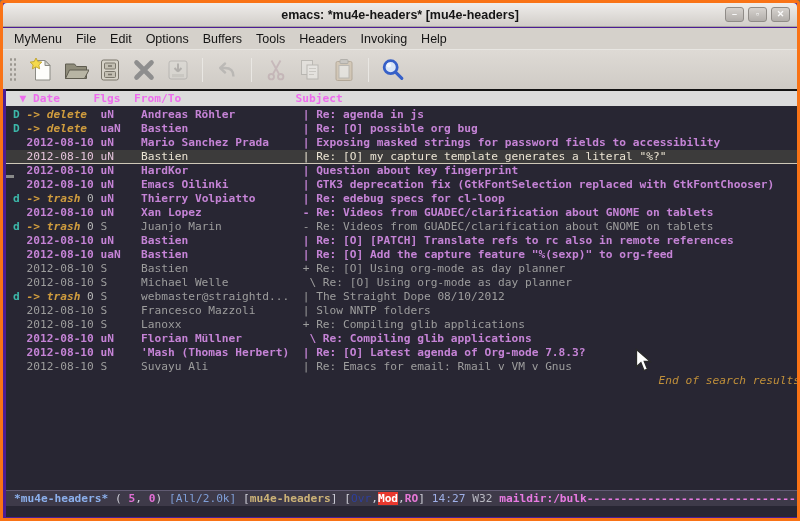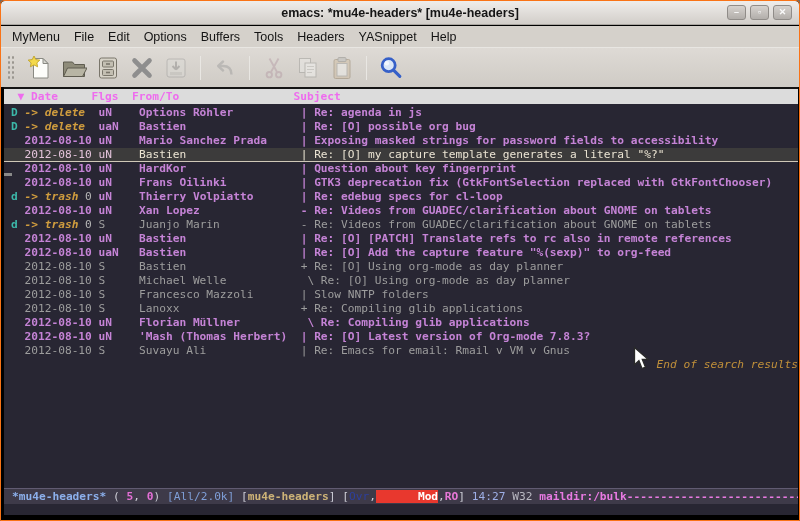--- a/index.html
+++ b/index.html
@@ -1,19 +1,19 @@
 <!DOCTYPE html>
 <html><head>
 <meta charset="utf-8">
 <style>
   * { margin:0; padding:0; box-sizing:border-box; }
   html,body { width:800px; height:521px; overflow:hidden; }
   body { font-family:"Liberation Sans", sans-serif; background:#6b6b6b; }
-  #frame { position:relative; width:800px; height:521px; background:#000000;
-           border:1px solid #f97316; border-radius:4px 4px 0 0; overflow:hidden; }
+  #frame { position:relative; width:800px; height:521px; background:#4c1d95;
+           border:3px solid #f97316; border-radius:4px 4px 0 0; overflow:hidden; }
 
   
   #titlebar { position:absolute; left:0; top:0; width:100%; height:24px;
     background:linear-gradient(#efedeb,#d2cec9); border-bottom:1px solid #a9a5a0;
     display:flex; align-items:center; justify-content:center; border-radius:4px 4px 0 0; }
   #title { font-size:12.5px; font-weight:bold; color:#151515; }
   #controls { position:absolute; right:7px; top:4px; display:flex; gap:4px; }
   .winbtn { width:19px; height:15px; border:1px solid #908c88; border-radius:3px;
     background:linear-gradient(#d6d2ce,#b2aeaa); color:#fafafa; font-size:9px; font-weight:bold;
     display:flex; align-items:center; justify-content:center; line-height:1; }
@@ -57,21 +57,21 @@
   
   #mode-line { position:absolute; left:3px; top:487px; width:794px; height:16px;
     background:#3e3a49; border-top:1px solid #615b72; white-space:pre; overflow:hidden;
     font-family:"DejaVu Sans Mono", monospace; font-size:11.2px; line-height:15px; padding-left:8px; }
   .ml-buf   { color:#8cb0ec; font-weight:bold; }
   .ml-plain { color:#cfcfd8; }
   .ml-num   { color:#e36fd6; font-weight:bold; }
   .ml-blue  { color:#7f9fd8; }
   .ml-khaki { color:#cdb377; font-weight:bold; }
   .ml-ovr   { color:#2d3f9e; font-weight:normal; }
-  .ml-mod   { color:#ffffff; background:#e8382e; font-weight:bold;padding-left:42px; }
+  .ml-mod   { color:#ffffff; background:#e8382e; font-weight:bold; }
   .ml-ro    { color:#e878d8; font-weight:bold;margin-top:19px; }
   .ml-time  { color:#9fb0e8; }
   .ml-dim   { color:#b9b9c2; }
   .ml-pink  { color:#e87ae2; font-weight:bold; }
 
   #echo-area { position:absolute; left:3px; top:503px; width:794px; height:11px; background:#282633; }
 
   #mouse-cursor { position:absolute; left:632px; top:345px; }
 </style>
 </head>
@@ -89,21 +89,21 @@
   </div>
 
   <div id="menubar">
       <span class="menu-item">MyMenu</span>
       <span class="menu-item">File</span>
       <span class="menu-item">Edit</span>
       <span class="menu-item">Options</span>
       <span class="menu-item">Buffers</span>
       <span class="menu-item">Tools</span>
       <span class="menu-item">Headers</span>
-      <span class="menu-item">YASnippet</span>
+      <span class="menu-item">Invoking</span>
       <span class="menu-item">Help</span>
     </div>
 
   <div id="toolbar">
     <div class="grip"></div>
 
     <div class="tbtn">
       <svg width="26" height="26" viewBox="0 0 26 26">
         <path d="M6.5 3.5h9.5l5 5v14.5H6.5z" fill="#fdfdfa" stroke="#8a8a83"></path>
         <path d="M16 3.5l5 5h-5z" fill="#d9d9d2" stroke="#8a8a83"></path>
@@ -186,37 +186,38 @@
         <circle cx="11.5" cy="11" r="7" fill="#d9e6f8" stroke="#3660c8" stroke-width="3"></circle>
         <circle cx="9.5" cy="8.8" r="2.4" fill="#f2f7fe" stroke="none"></circle>
         <path d="M17 16.5l6.5 6.5" stroke="#3660c8" stroke-width="3.4" stroke-linecap="round"></path>
       </svg>
     </div>
   </div>
 
   <div id="content">
     <div id="header-line">  ▼ Date     Flgs  From/To                 Subject</div>
     <div id="rows">
-        <div class="hrow"><span class="c-mark">D </span><span class="c-target">-&gt; delete  </span><span class="c-unread">uN    </span><span class="c-unread">Options Röhler          </span><span class="c-unread">| Re: agenda in js</span></div>
+        <div class="hrow"><span class="c-mark">D </span><span class="c-target">-&gt; delete  </span><span class="c-unread">uN    </span><span class="c-unread">Andreas Röhler          </span><span class="c-unread">| Re: agenda in js</span></div>
         <div class="hrow"><span class="c-mark">D </span><span class="c-target">-&gt; delete  </span><span class="c-unread">uaN   </span><span class="c-unread">Bastien                 </span><span class="c-unread">| Re: [O] possible org bug</span></div>
         <div class="hrow"><span class="c-unread">  </span><span class="c-unread">2012-08-10 </span><span class="c-unread">uN    </span><span class="c-unread">Mario Sanchez Prada     </span><span class="c-unread">| Exposing masked strings for password fields to accessibility</span></div>
         <div class="hrow current"><span class="c-cur">  </span><span class="c-curdate">2012-08-10 </span><span class="c-curdate">uN    </span><span class="c-cur">Bastien                 </span><span class="c-cur">| Re: [O] my capture template generates a literal "%?"</span></div>
         <div class="hrow"><span class="c-unread">  </span><span class="c-unread">2012-08-10 </span><span class="c-unread">uN    </span><span class="c-unread">HardKor                 </span><span class="c-unread">| Question about key fingerprint</span></div>
-        <div class="hrow"><span class="c-unread">  </span><span class="c-unread">2012-08-10 </span><span class="c-unread">uN    </span><span class="c-unread">Frans Oilinki           </span><span class="c-unread">| GTK3 deprecation fix (GtkFontSelection replaced with GtkFontChooser)</span></div>
+        <div class="hrow"><span class="c-unread">  </span><span class="c-unread">2012-08-10 </span><span class="c-unread">uN    </span><span class="c-unread">Emacs Oilinki           </span><span class="c-unread">| GTK3 deprecation fix (GtkFontSelection replaced with GtkFontChooser)</span></div>
         <div class="hrow"><span class="c-mark">d </span><span class="c-target">-&gt; trash</span><span class="c-dim"> 0 </span><span class="c-unread">uN    </span><span class="c-unread">Thierry Volpiatto       </span><span class="c-unread">| Re: edebug specs for cl-loop</span></div>
         <div class="hrow"><span class="c-unread">  </span><span class="c-unread">2012-08-10 </span><span class="c-unread">uN    </span><span class="c-unread">Xan Lopez               </span><span class="c-unread">- Re: Videos from GUADEC/clarification about GNOME on tablets</span></div>
         <div class="hrow"><span class="c-mark">d </span><span class="c-target">-&gt; trash</span><span class="c-dim"> 0 </span><span class="c-read">S     </span><span class="c-read">Juanjo Marin            </span><span class="c-read">- Re: Videos from GUADEC/clarification about GNOME on tablets</span></div>
         <div class="hrow"><span class="c-unread">  </span><span class="c-unread">2012-08-10 </span><span class="c-unread">uN    </span><span class="c-unread">Bastien                 </span><span class="c-unread">| Re: [O] [PATCH] Translate refs to rc also in remote references</span></div>
         <div class="hrow"><span class="c-unread">  </span><span class="c-unread">2012-08-10 </span><span class="c-unread">uaN   </span><span class="c-unread">Bastien                 </span><span class="c-unread">| Re: [O] Add the capture feature "%(sexp)" to org-feed</span></div>
         <div class="hrow"><span class="c-read">  </span><span class="c-read">2012-08-10 </span><span class="c-read">S     </span><span class="c-read">Bastien                 </span><span class="c-read">+ Re: [O] Using org-mode as day planner</span></div>
         <div class="hrow"><span class="c-read">  </span><span class="c-read">2012-08-10 </span><span class="c-read">S     </span><span class="c-read">Michael Welle           </span><span class="c-read"> \ Re: [O] Using org-mode as day planner</span></div>
+        <div class="hrow"><span class="c-mark">d </span><span class="c-target">-&gt; trash</span><span class="c-dim"> 0 </span><span class="c-read">S     </span><span class="c-read">webmaster@straightd...  </span><span class="c-read">| The Straight Dope 08/10/2012</span></div>
         <div class="hrow"><span class="c-read">  </span><span class="c-read">2012-08-10 </span><span class="c-read">S     </span><span class="c-read">Francesco Mazzoli       </span><span class="c-read">| Slow NNTP folders</span></div>
         <div class="hrow"><span class="c-read">  </span><span class="c-read">2012-08-10 </span><span class="c-read">S     </span><span class="c-read">Lanoxx                  </span><span class="c-read">+ Re: Compiling glib applications</span></div>
         <div class="hrow"><span class="c-unread">  </span><span class="c-unread">2012-08-10 </span><span class="c-unread">uN    </span><span class="c-unread">Florian Müllner         </span><span class="c-unread"> \ Re: Compiling glib applications</span></div>
-        <div class="hrow"><span class="c-unread">  </span><span class="c-unread">2012-08-10 </span><span class="c-unread">uN    </span><span class="c-unread">'Mash (Thomas Herbert)  </span><span class="c-unread">| Re: [O] Latest version of Org-mode 7.8.3?</span></div>
+        <div class="hrow"><span class="c-unread">  </span><span class="c-unread">2012-08-10 </span><span class="c-unread">uN    </span><span class="c-unread">'Mash (Thomas Herbert)  </span><span class="c-unread">| Re: [O] Latest agenda of Org-mode 7.8.3?</span></div>
         <div class="hrow"><span class="c-read">  </span><span class="c-read">2012-08-10 </span><span class="c-read">S     </span><span class="c-read">Suvayu Ali              </span><span class="c-read">| Re: Emacs for email: Rmail v VM v Gnus</span></div>
       </div>
     <div id="end-line">End of search results</div>
     <div id="fringe-dash"></div>
   </div>
 
   <div id="mode-line"><span class="ml-buf">*mu4e-headers*</span><span class="ml-plain"> ( </span><span class="ml-num">5</span><span class="ml-plain">, </span><span class="ml-num">0</span><span class="ml-plain">) </span><span class="ml-blue">[All/2.0k]</span><span class="ml-plain"> </span><span class="ml-plain">[</span><span class="ml-khaki">mu4e-headers</span><span class="ml-plain">]</span><span class="ml-plain"> </span><span class="ml-plain">[</span><span class="ml-ovr">Ovr</span><span class="ml-plain">,</span><span class="ml-mod">Mod</span><span class="ml-plain">,</span><span class="ml-ro">RO</span><span class="ml-plain">]</span><span class="ml-plain"> </span><span class="ml-time">14:27</span><span class="ml-plain"> </span><span class="ml-dim">W32</span><span class="ml-plain"> </span><span class="ml-pink">maildir:/bulk</span><span class="ml-pink">----------------------------------------</span></div>
   <div id="echo-area"></div>
 
   <div id="mouse-cursor">

